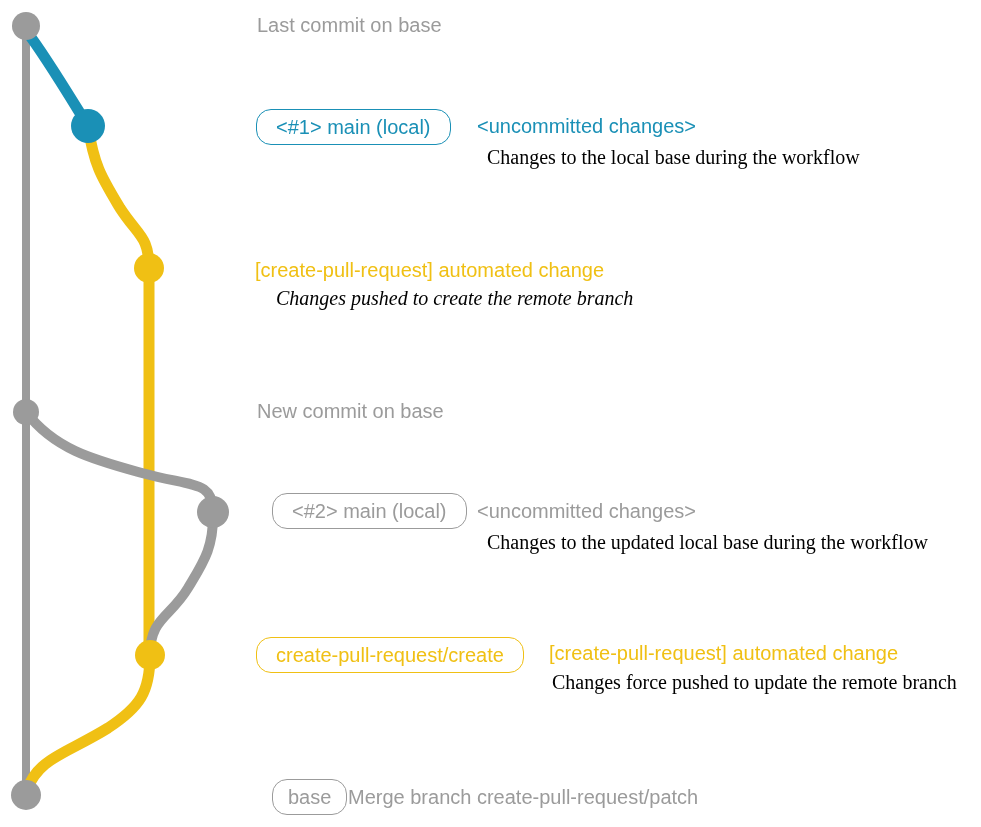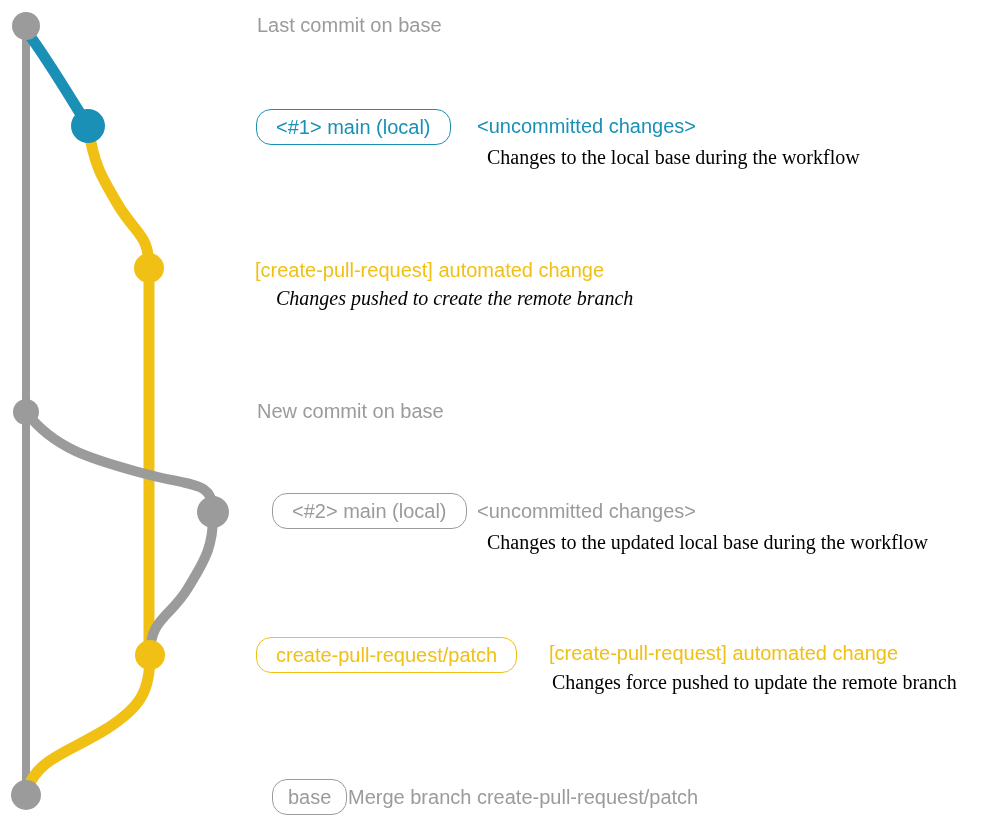--- a/index.html
+++ b/index.html
@@ -92,21 +92,21 @@
 
   <div class="abs label" style="left:257px; top:399px;">New commit on base</div>
 
   <div class="abs badge gray" style="left:256px; top:493px;">
     <span>&lt;#2&gt; main (local)</span>
   </div>
   <div class="abs title gray" style="left:477px; top:499px;">&lt;uncommitted changes&gt;</div>
   <div class="abs caption" style="left:487px; top:530px;">Changes to the updated local base during the workflow</div>
 
   <div class="abs badge yellow" style="left:256px; top:637px;">
-    <span>create-pull-request/patch</span>
+    <span>create-pull-request/create</span>
   </div>
   <div class="abs title yellow" style="left:549px; top:641px;">[create-pull-request] automated change</div>
   <div class="abs caption" style="left:552px; top:670px;">Changes force pushed to update the remote branch</div>
 
   <div class="abs badge gray small" style="left:256px; top:779px;">
     <span>base</span>
   </div>
   <div class="abs label" style="left:348px; top:785px;">Merge branch create-pull-request/patch</div>
 
 </div>

